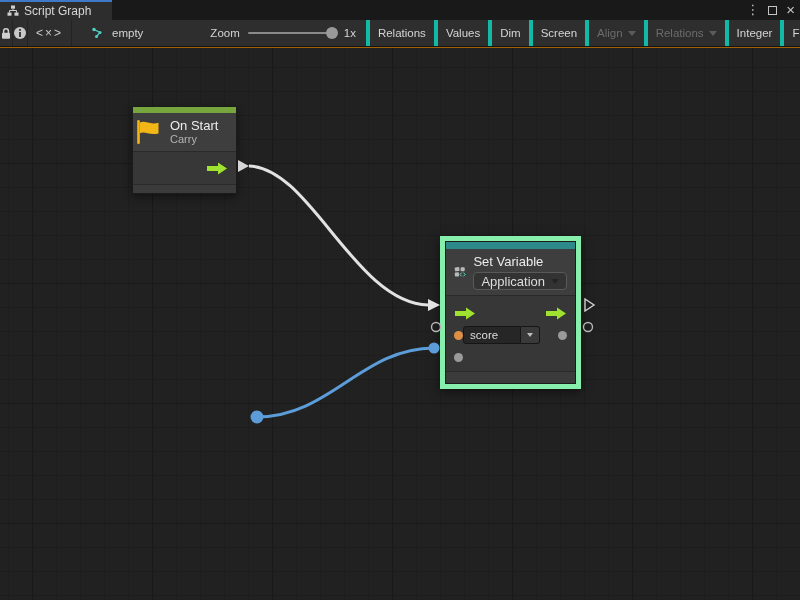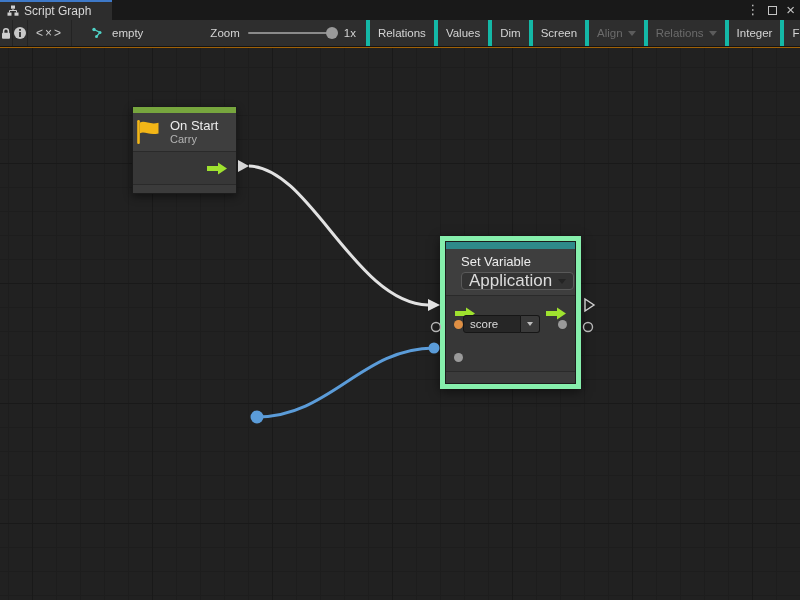--- a/index.html
+++ b/index.html
@@ -68,21 +68,21 @@
   
   #node-setvar { left:440px; top:236px; width:141px; z-index:11; border:5px solid #86efac; background:none; box-shadow:0 3px 10px rgba(0,0,0,.5); }
   #node-setvar .inner { border:1px solid #1b1b1b; }
   #node-setvar .stripe { height:7px; }
   #node-setvar .n-header { padding:5px 8px; }
   .sv-body { position:relative; height:76px; background:#373737; border-top:1px solid #2a2a2a; }
   .sv-row { position:absolute; left:0; right:0; display:flex; align-items:center; }
   .dropdown {
     display:inline-flex; align-items:center; height:18px; margin-top:3px;
     background:#333; border:1px solid #595959; border-radius:4px;
-    padding:0 7px; font-size:17px; color:#dcdcdc; gap:6px; cursor:pointer;
+    padding:0 7px; font-size:13px; color:#dcdcdc; gap:6px; cursor:pointer;
   }
   .dropdown .caret-down { border-top-color:#242424; margin-left:0; }
   .var-field {
     height:18px; width:58px; background:#262626; border:1px solid #161616;
     border-radius:3px 0 0 3px; color:#dcdcdc; font-size:11.5px;
     font-family:"Liberation Sans", sans-serif; padding:0 6px; outline:none;
   }
   .var-drop {
     height:18px; width:19px; background:#3a3a3a; border:1px solid #161616; border-left:none;
     border-radius:0 3px 3px 0; display:flex; align-items:center; justify-content:center; cursor:pointer;
@@ -225,21 +225,21 @@
       </div>
       <div class="sv-body">
         <div class="sv-row" style="top:6px; height:22px; padding:0 8px; justify-content:space-between">
           <svg width="22" height="13" viewBox="0 0 22 13">
             <path d="M1 4 H12 V0.5 L21 6.5 L12 12.5 V9 H1 Z" fill="#9fe22f"></path>
           </svg>
           <svg width="22" height="13" viewBox="0 0 22 13">
             <path d="M1 4 H12 V0.5 L21 6.5 L12 12.5 V9 H1 Z" fill="#9fe22f"></path>
           </svg>
         </div>
-        <div class="sv-row" style="top:18px; height:20px; padding:0 8px; ">
+        <div class="sv-row" style="top:29px; height:20px; padding:0 8px; ">
           <span class="dot" style="width:9px;height:9px;background:#de8f44"></span>
           <input class="var-field" readonly="" value="score" style="">
           <span class="var-drop">
               <span class="caret-down"></span>
             </span>
           <span class="dot" style="width:9px;height:9px;background:#9a9a9a;margin-left:auto"></span>
         </div>
         <div class="sv-row" style="top:51px; height:20px; padding:0 8px">
           <span class="dot" style="width:9px;height:9px;background:#9a9a9a"></span>
         </div>

